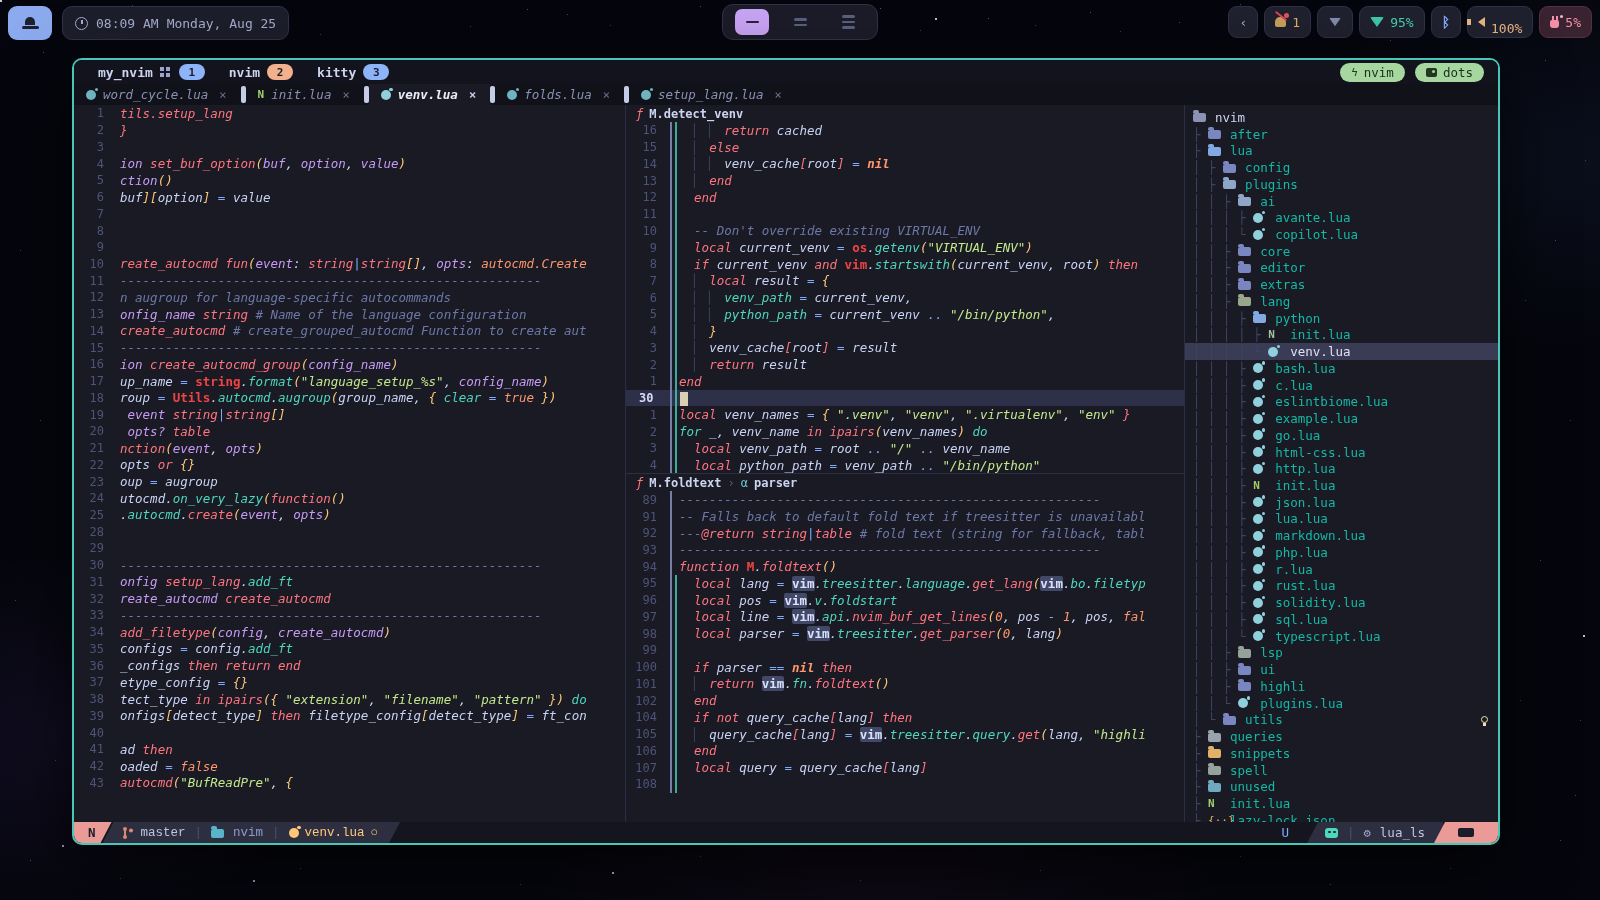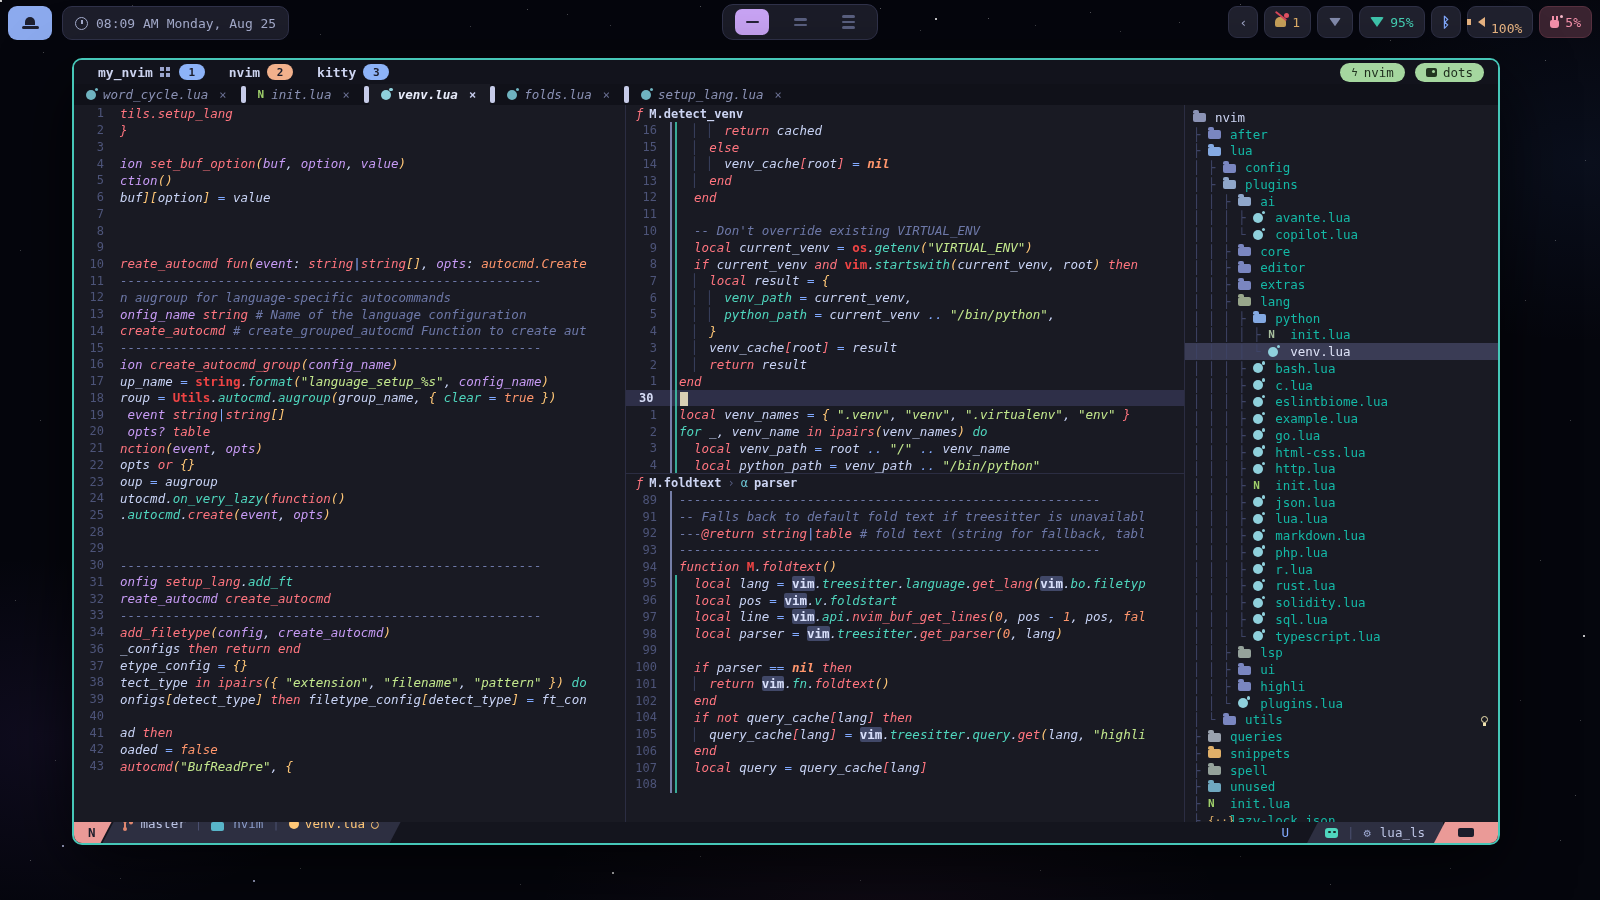--- a/index.html
+++ b/index.html
@@ -123,21 +123,21 @@
   .fold { width:13px; height:9px; border-radius:2px; position:relative; flex:none; margin-top:1px; }
   .fold::before { content:''; position:absolute; top:-3px; left:0; width:6px; height:3px; border-radius:2px 2px 0 0; background:inherit; }
   .ficon-wrap { width:15px; display:flex; justify-content:flex-start; flex:none; }
   .jsonic { color:#e0af68; font-size:11px; font-style:normal; }
   .bulb { margin-left:auto; margin-right:10px; width:7px; height:7px; border:1.5px solid #efe3b0; border-radius:50%; position:relative; }
   .bulb::after { content:''; position:absolute; left:1px; bottom:-3.5px; width:3px; height:2.5px; background:#efe3b0; }
 
   
   .sline { height:21px; background:#14151e; display:flex; align-items:stretch; font-size:12.5px; flex:none; }
   .seg-logo { background:#ea9a97; color:#1b1d2b; font-weight:bold; display:flex; align-items:center; padding:0 16px 0 14px; clip-path:polygon(0 0,100% 0,calc(100% - 11px) 100%,0 100%); margin-right:-9px; }
-  .seg-main { background:#2d2f41; display:flex; align-items:flex-end; gap:9px; padding:0 22px 12px 20px; color:#bcc4e4; clip-path:polygon(11px 0,100% 0,calc(100% - 11px) 100%,0 100%); }
+  .seg-main { background:#2d2f41; display:flex; align-items:center; gap:9px; padding:0 22px 0 20px; color:#bcc4e4; clip-path:polygon(11px 0,100% 0,calc(100% - 11px) 100%,0 100%);font-family:Liberation Mono, monospace; }
   .slsep { color:#4a5070; }
   .icon-branch { width:9px; height:12px; position:relative; display:inline-block; }
   .icon-branch::before { content:''; position:absolute; left:1.5px; top:2px; width:2px; height:8px; background:#e0876f; border-radius:1px; }
   .icon-branch::after { content:''; position:absolute; left:0; top:0; width:4px; height:4px; border-radius:50%; background:#e0876f; box-shadow:0 8px 0 #e0876f, 6px 1.5px 0 #e0876f; }
   .sfold { background:#58b5c9; }
   .s-dir { color:#8b9cc9; }
   .s-file { color:#ffc777; display:flex; align-items:center; gap:6px; }
   .sl-right { margin-left:auto; display:flex; align-items:stretch; }
   .s-enc { display:flex; align-items:center; color:#82aaff; padding-right:18px; }
   .seg-rmain { background:#2d2f41; display:flex; align-items:center; gap:9px; padding:0 18px; color:#bcc4e4; clip-path:polygon(11px 0,100% 0,100% 100%,0 100%); margin-right:-9px; }
@@ -289,20 +289,21 @@
         <div class="crow"><span class="gut">23</span><span class="codeln"><span class="tk-f">oup </span><span class="tk-b">=</span><span class="tk-f"> augroup</span></span></div>
         <div class="crow"><span class="gut">24</span><span class="codeln"><span class="tk-f">utocmd.</span><span class="tk-t">on_very_lazy</span><span class="tk-y">(</span><span class="tk-r">function</span><span class="tk-y">()</span></span></div>
         <div class="crow"><span class="gut">25</span><span class="codeln"><span class="tk-f">.</span><span class="tk-t">autocmd</span><span class="tk-f">.</span><span class="tk-r">create</span><span class="tk-y">(</span><span class="tk-p">event</span><span class="tk-f">, </span><span class="tk-p">opts</span><span class="tk-y">)</span></span></div>
         <div class="crow"><span class="gut">28</span><span class="codeln"></span></div>
         <div class="crow"><span class="gut">29</span><span class="codeln"></span></div>
         <div class="crow"><span class="gut">30</span><span class="codeln"><span class="tk-c">--------------------------------------------------------</span></span></div>
         <div class="crow"><span class="gut">31</span><span class="codeln"><span class="tk-p">onfig </span><span class="tk-r">setup_lang</span><span class="tk-f">.</span><span class="tk-t">add_ft</span></span></div>
         <div class="crow"><span class="gut">32</span><span class="codeln"><span class="tk-p">reate_autocmd </span><span class="tk-r">create_autocmd</span></span></div>
         <div class="crow"><span class="gut">33</span><span class="codeln"><span class="tk-c">--------------------------------------------------------</span></span></div>
         <div class="crow"><span class="gut">34</span><span class="codeln"><span class="tk-r">add_filetype</span><span class="tk-y">(</span><span class="tk-p">config</span><span class="tk-f">, </span><span class="tk-p">create_autocmd</span><span class="tk-y">)</span></span></div>
+        <div class="crow"><span class="gut">35</span><span class="codeln"><span class="tk-f">configs </span><span class="tk-b">=</span><span class="tk-f"> config.</span><span class="tk-t">add_ft</span></span></div>
         <div class="crow"><span class="gut">36</span><span class="codeln"><span class="tk-f">_configs </span><span class="tk-r">then return end</span></span></div>
         <div class="crow"><span class="gut">37</span><span class="codeln"><span class="tk-f">etype_config </span><span class="tk-b">=</span><span class="tk-y"> {}</span></span></div>
         <div class="crow"><span class="gut">38</span><span class="codeln"><span class="tk-f">tect_type </span><span class="tk-r">in ipairs</span><span class="tk-y">({ </span><span class="tk-s">"extension"</span><span class="tk-f">, </span><span class="tk-s">"filename"</span><span class="tk-f">, </span><span class="tk-s">"pattern"</span><span class="tk-y"> })</span><span class="tk-t"> do</span></span></div>
         <div class="crow"><span class="gut">39</span><span class="codeln"><span class="tk-f">onfigs</span><span class="tk-y">[</span><span class="tk-f">detect_type</span><span class="tk-y">]</span><span class="tk-f"> </span><span class="tk-r">then</span><span class="tk-f"> filetype_config</span><span class="tk-y">[</span><span class="tk-f">detect_type</span><span class="tk-y">]</span><span class="tk-f"> </span><span class="tk-b">=</span><span class="tk-f"> ft_con</span></span></div>
         <div class="crow"><span class="gut">40</span><span class="codeln"></span></div>
         <div class="crow"><span class="gut">41</span><span class="codeln"><span class="tk-f">ad </span><span class="tk-r">then</span></span></div>
         <div class="crow"><span class="gut">42</span><span class="codeln"><span class="tk-f">oaded </span><span class="tk-b">=</span><span class="tk-o"> false</span></span></div>
         <div class="crow"><span class="gut">43</span><span class="codeln"><span class="tk-r">autocmd</span><span class="tk-y">(</span><span class="tk-s">"BufReadPre"</span><span class="tk-f">, </span><span class="tk-y">{</span></span></div>
       </div>
     <div class="midcol">

